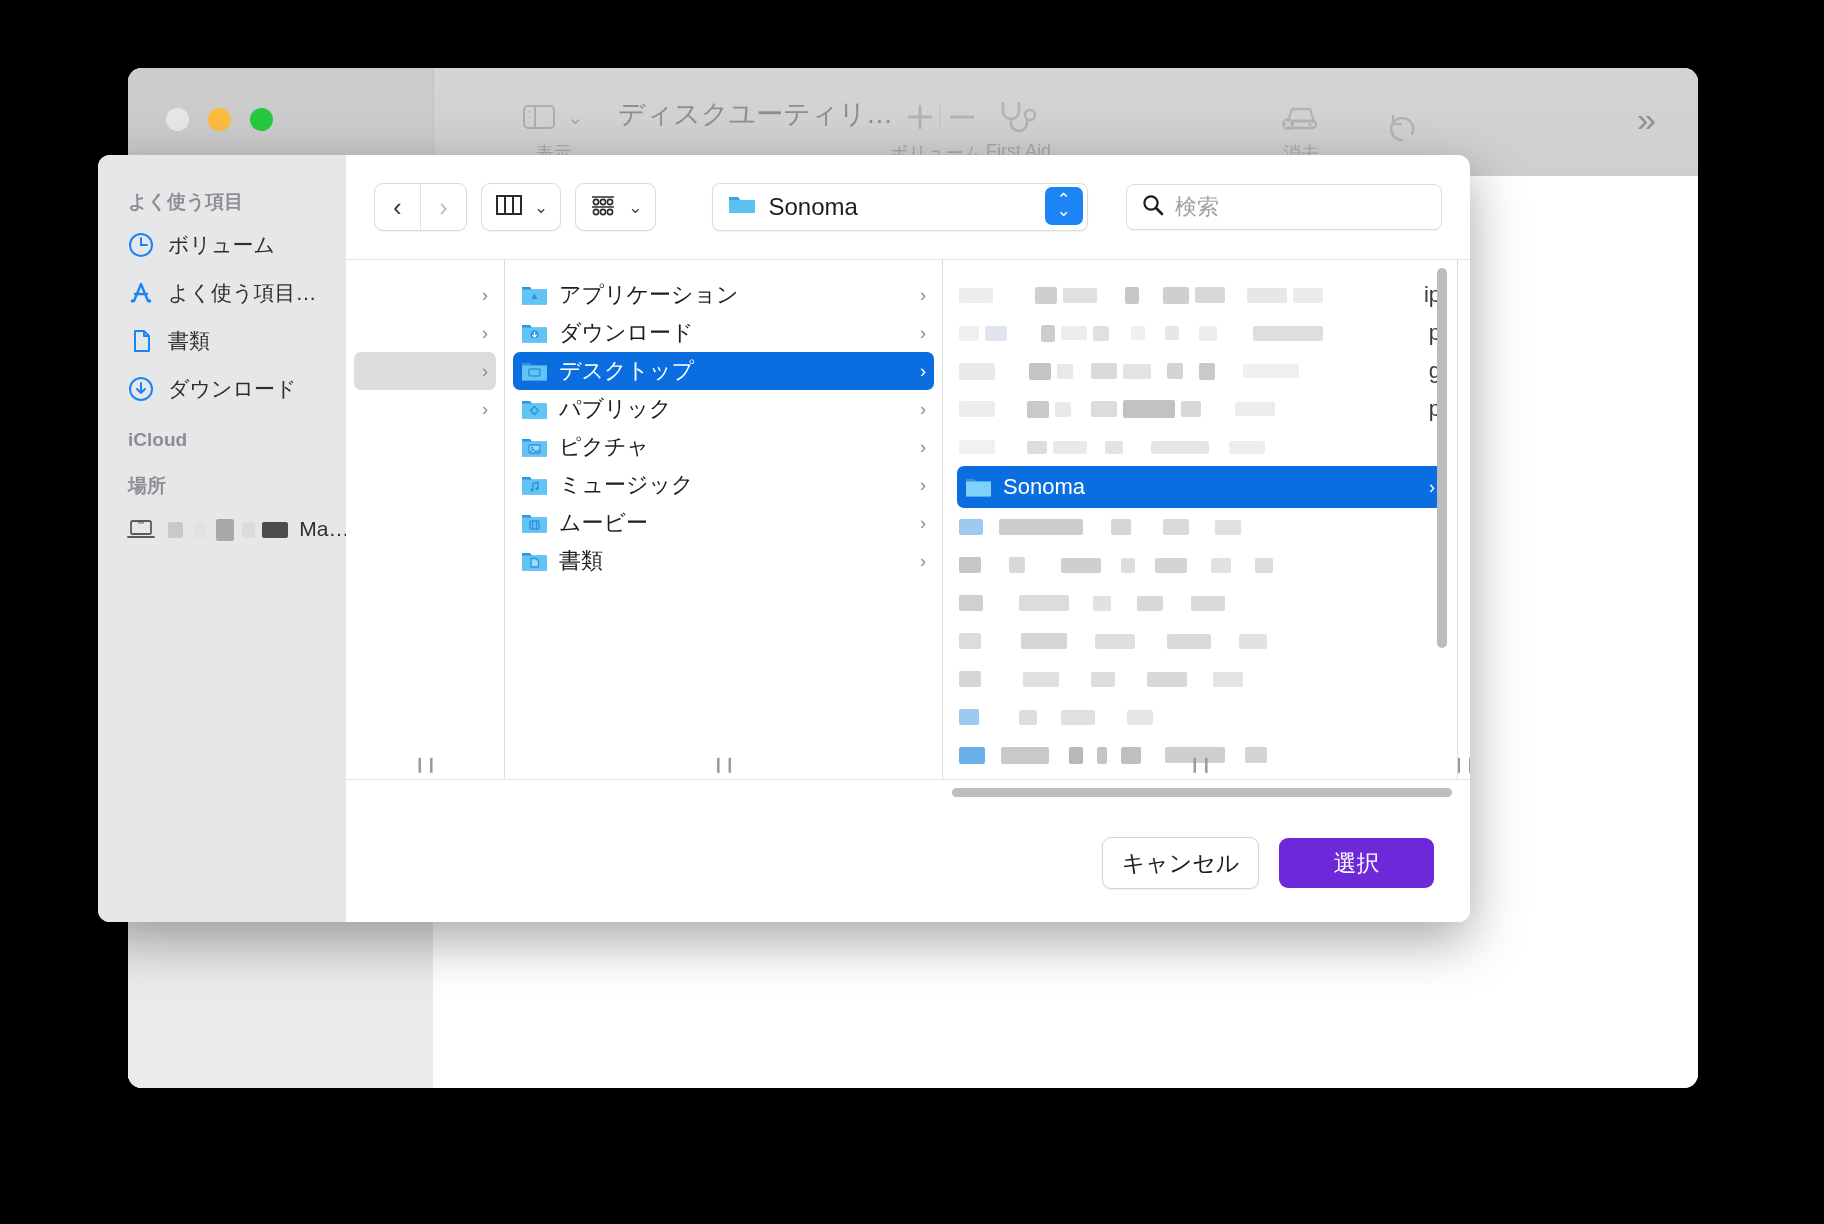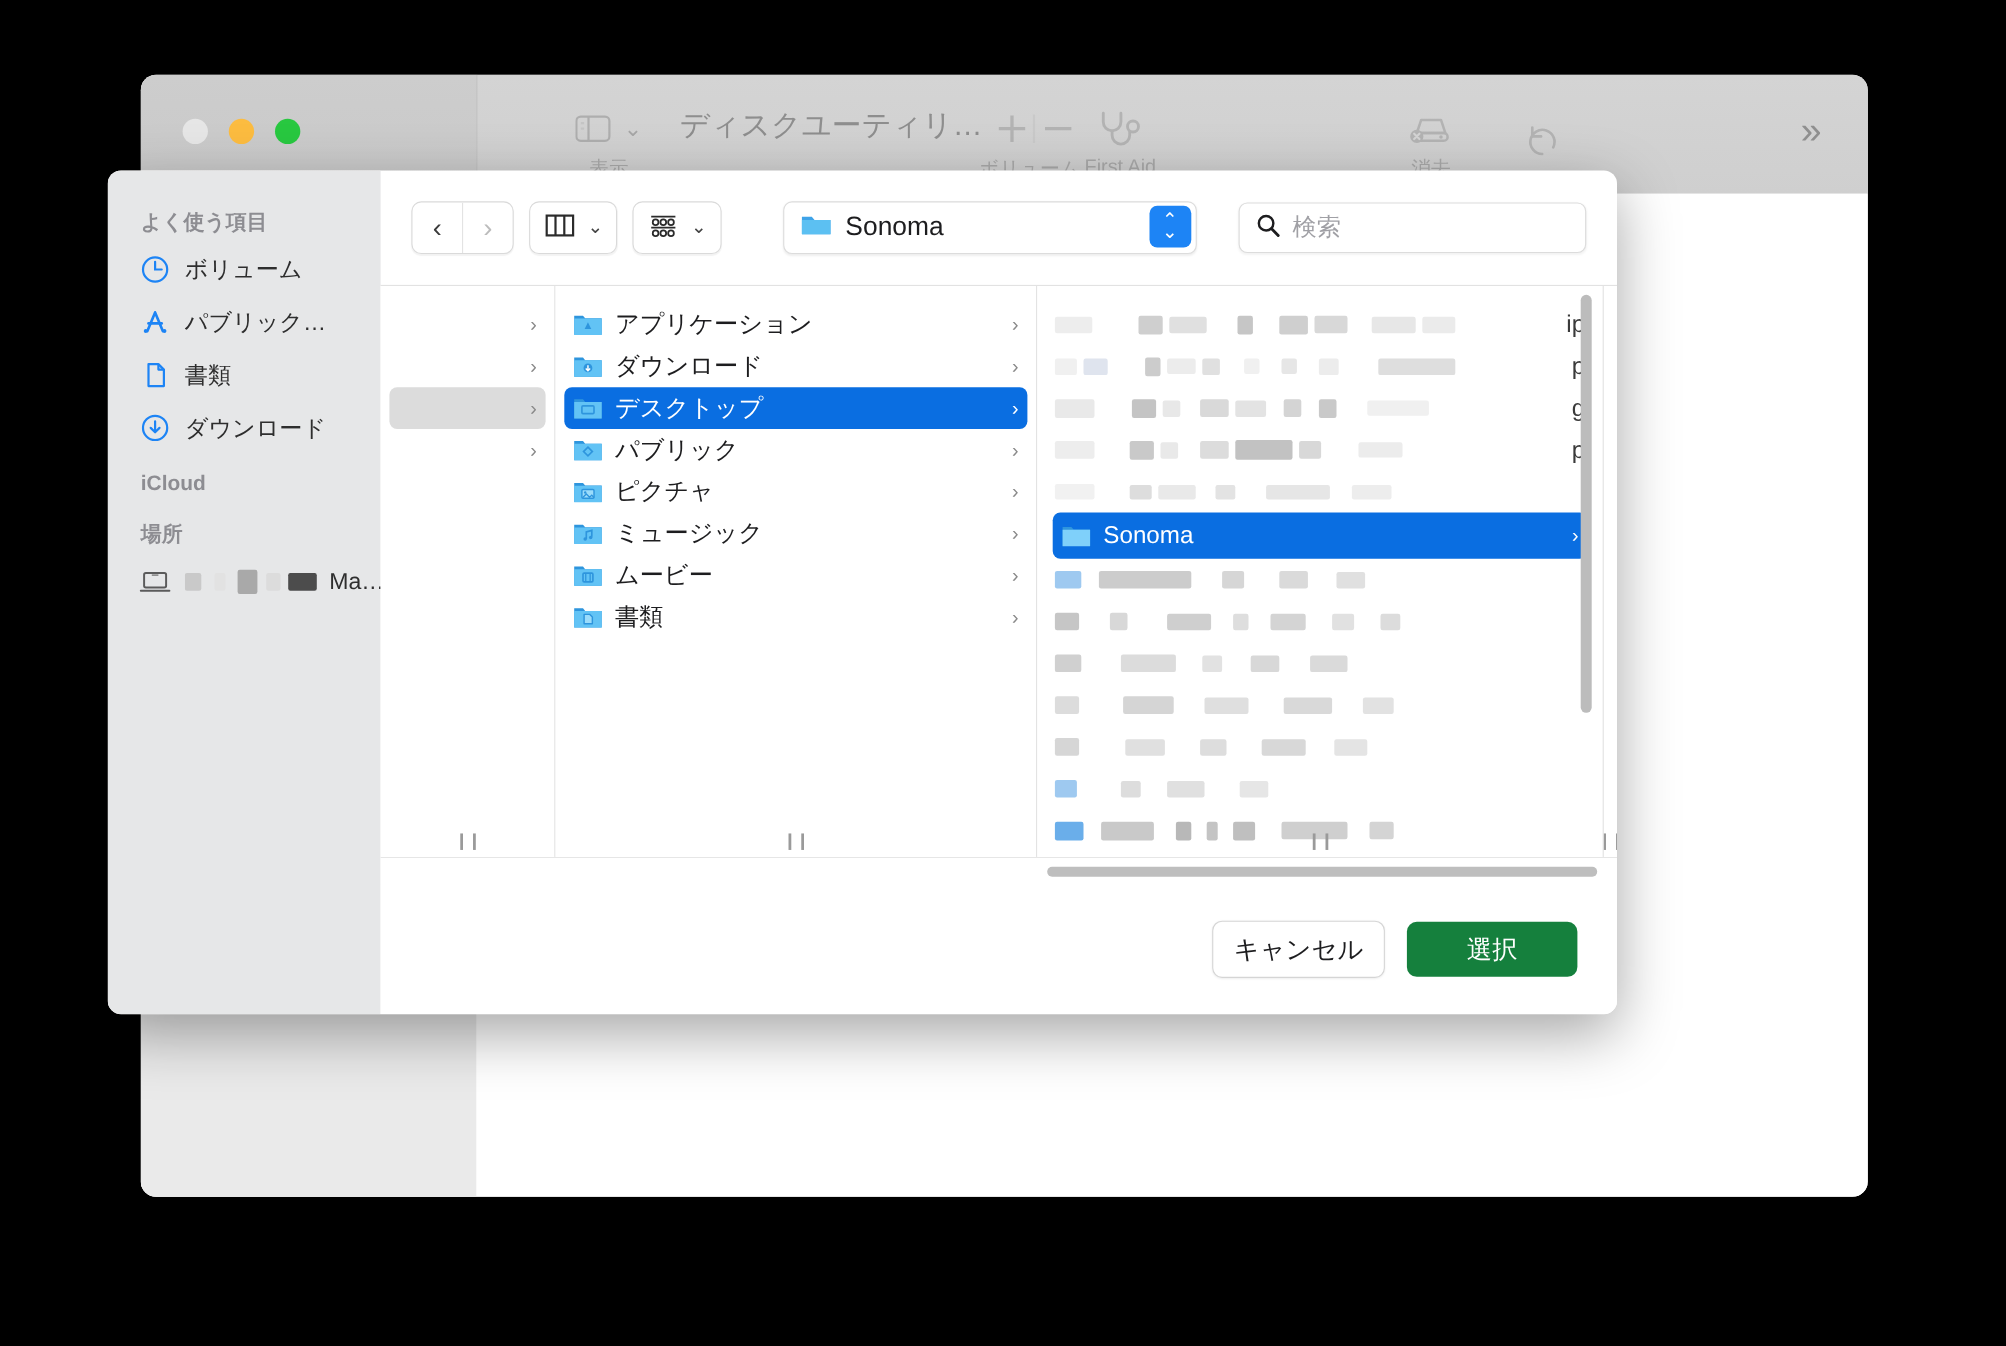--- a/index.html
+++ b/index.html
@@ -143,21 +143,21 @@
 
   #footer{
     height:118px;flex:0 0 118px;display:flex;align-items:center;justify-content:flex-end;
     gap:20px;padding-right:36px;background:#fff;
   }
   .btn{
     height:50px;min-width:155px;border-radius:9px;display:flex;align-items:center;justify-content:center;
     font-size:23px;
   }
   #btn-cancel{background:#fff;border:1px solid #d5d5d5;color:#1d1d1f;box-shadow:0 1px 2px rgba(0,0,0,.07);}
-  #btn-select{background:#15803d;color:#fff;}
+  #btn-select{background:#6d28d9;color:#fff;}
 </style>
 </head>
 <body>
 
 <div id="app-window">
 
   <div id="titlebar">
     <div id="tb-sidebar-zone"></div>
 
     <div class="traffic">
@@ -254,21 +254,21 @@
 
     <div class="sb-item">
       <span class="sb-ico">
         <svg width="28" height="28" viewBox="0 0 28 28">
             <path d="M14 5 L21 22 M14 5 L7 22" stroke="#1d84f5" stroke-width="2.4" fill="none" stroke-linecap="round"></path>
             <path d="M8 15 h12" stroke="#1d84f5" stroke-width="2.4" stroke-linecap="round"></path>
             <circle cx="5.5" cy="22" r="1.8" fill="#1d84f5"></circle>
             <circle cx="22.5" cy="22" r="1.8" fill="#1d84f5"></circle>
           </svg>
       </span>
-      <span class="sb-text">パブリック…</span>
+      <span class="sb-text">よく使う項目…</span>
     </div>
 
     <div class="sb-item">
       <span class="sb-ico">
         <svg width="28" height="28" viewBox="0 0 28 28">
             <path d="M8 4 h9 l5 5 v15 h-14 z" fill="none" stroke="#1d84f5" stroke-width="2" stroke-linejoin="round"></path>
             <path d="M17 4 v5 h5" fill="none" stroke="#1d84f5" stroke-width="2" stroke-linejoin="round"></path>
           </svg>
       </span>
       <span class="sb-text">書類</span>

